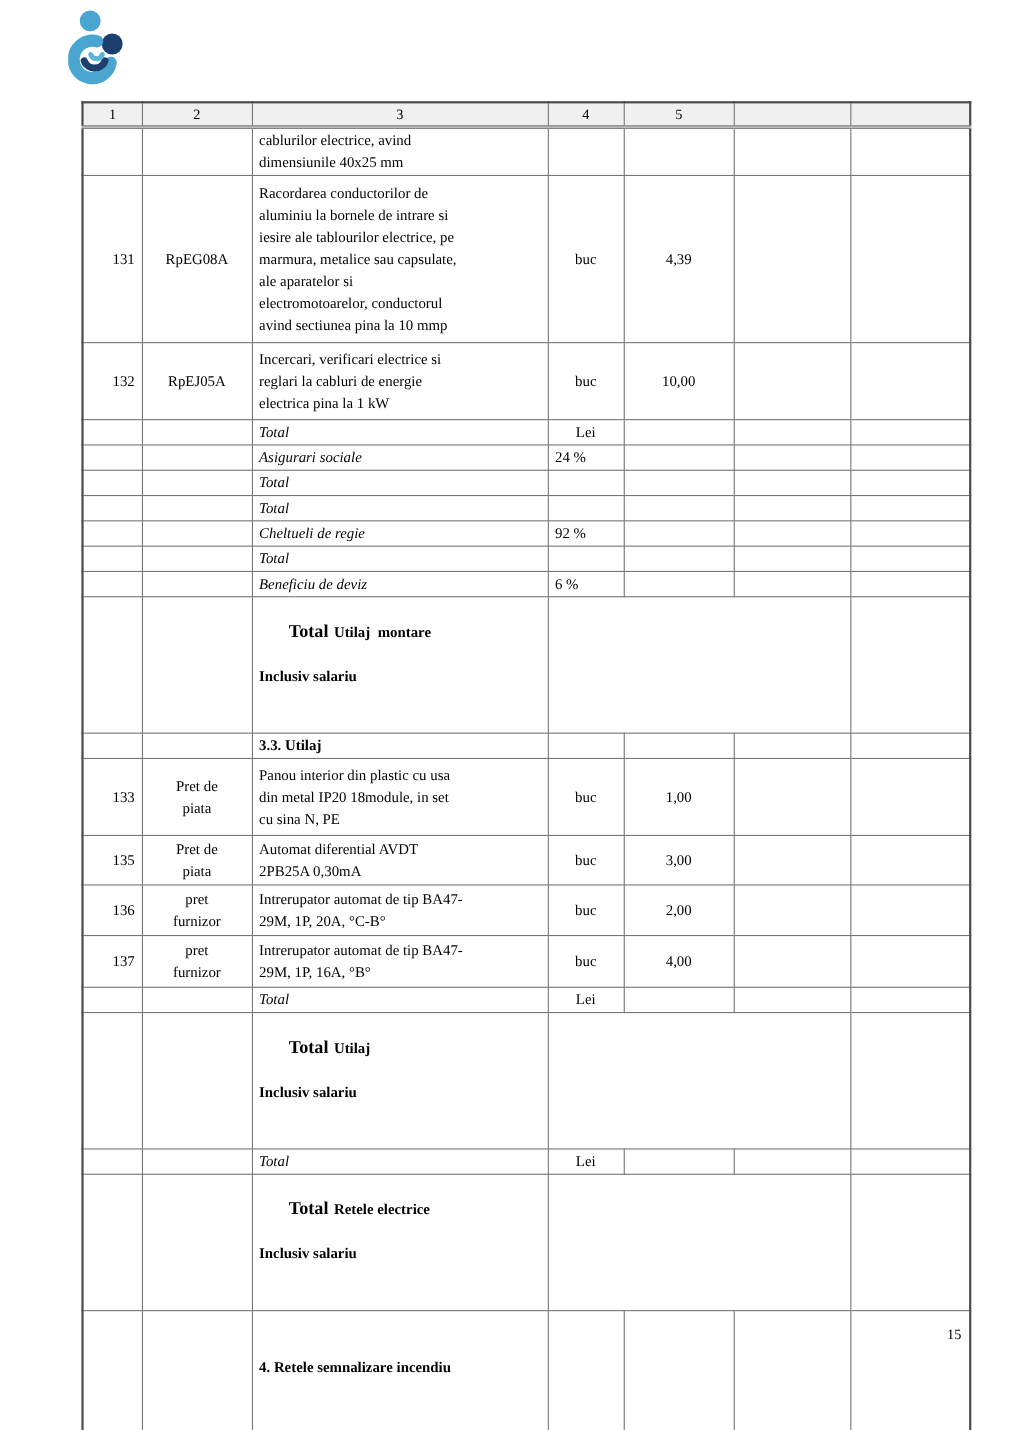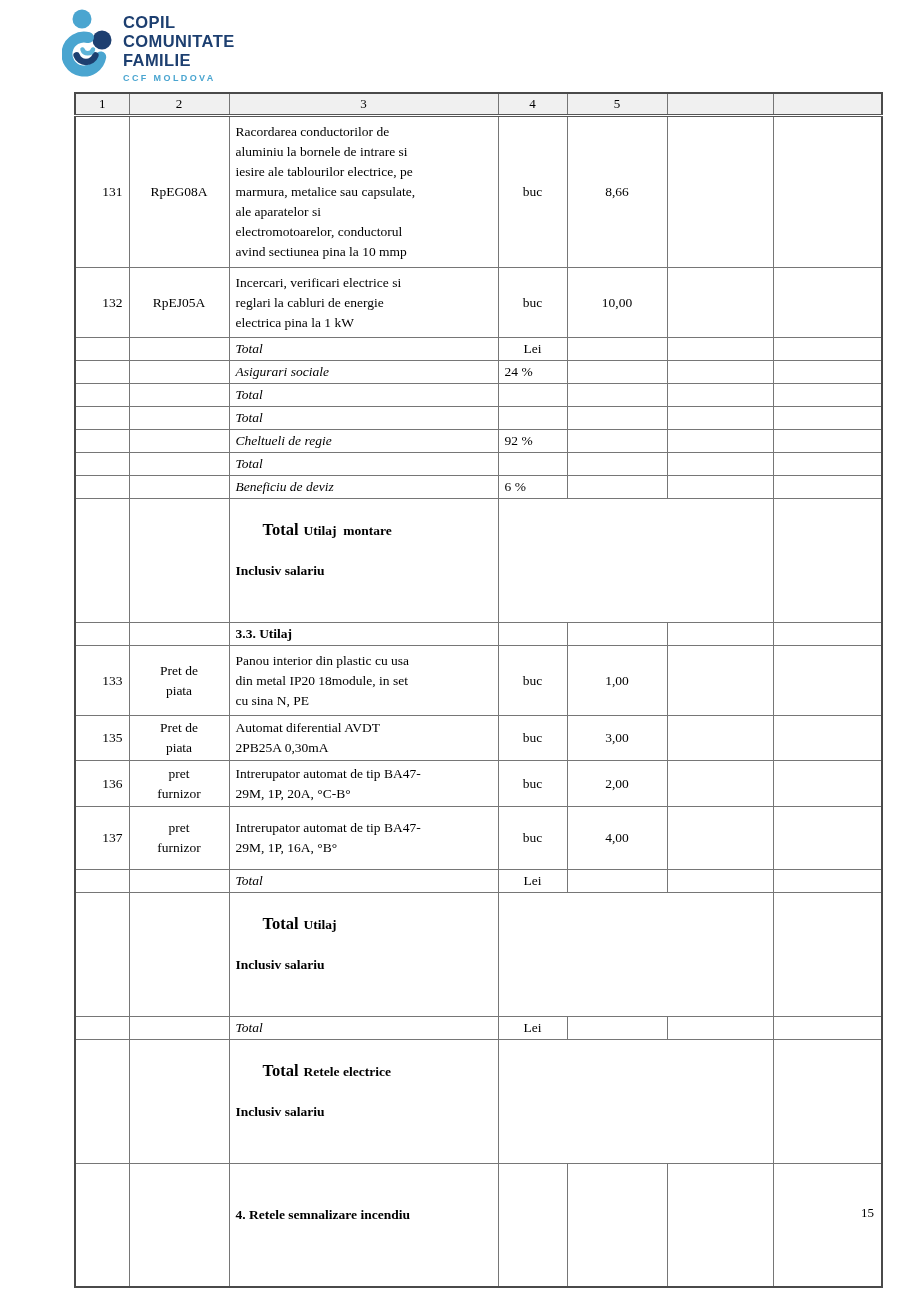--- a/index.html
+++ b/index.html
@@ -39,26 +39,20 @@
 <div class="doc">
 
   <div class="logo">
     <svg width="52" height="70" viewBox="0 0 52 70">
       <circle cx="20" cy="11" r="9.5" fill="#4aa5d0"></circle>
       <circle cx="40" cy="32" r="9.5" fill="#1d3f70"></circle>
       <path d="M 26.4 29.6 A 17 17 0 1 0 38.7 49" fill="none" stroke="#4aa5d0" stroke-width="11" stroke-linecap="round"></path>
       <path d="M 14.6 47.4 A 10 10 0 0 0 33.4 47.4" fill="none" stroke="#1d3f70" stroke-width="6.5" stroke-linecap="round"></path>
       <path d="M 20.5 41.5 A 5.5 5.5 0 0 0 31 41.5" fill="none" stroke="#5db4d8" stroke-width="4.5" stroke-linecap="round"></path>
     </svg>
-    <div class="lt-block">
-      <div class="lt">COPIL</div>
-      <div class="lt">COMUNITATE</div>
-      <div class="lt">FAMILIE</div>
-      <div class="lsub">CCF MOLDOVA</div>
-    </div>
   </div>
 
   <table class="grid">
     <colgroup>
       <col style="width:54px">
         <col style="width:100px">
         <col style="width:269px">
       <col style="width:69px">
         <col style="width:100px">
         <col style="width:106px">
@@ -68,33 +62,43 @@
     <tr class="hdr">
       <td>1</td>
       <td>2</td>
       <td>3</td>
       <td>4</td>
       <td>5</td>
       <td></td>
       <td></td>
     </tr>
 
+    <tr style="height:42px">
+      <td class="e"></td>
+      <td class="e"></td>
+      <td class="d vt">cablurilor electrice, avind
+dimensiunile 40x25 mm</td>
+      <td class="e"></td>
+      <td class="e"></td>
+      <td class="e"></td>
+      <td class="e"></td>
+    </tr>
 
     <tr style="height:152px">
       <td class="n">131</td>
       <td class="c">RpEG08A</td>
       <td class="d">Racordarea conductorilor de
 aluminiu la bornele de intrare si
 iesire ale tablourilor electrice, pe
 marmura, metalice sau capsulate,
 ale aparatelor si
 electromotoarelor, conductorul
 avind sectiunea pina la 10 mmp</td>
       <td class="u">buc</td>
-      <td class="q">8,66</td>
+      <td class="q">4,39</td>
       <td class="e"></td>
       <td class="e"></td>
     </tr>
 
     <tr style="height:70px">
       <td class="n">132</td>
       <td class="c">RpEJ05A</td>
       <td class="d">Incercari, verificari electrice si
 reglari la cabluri de energie
 electrica pina la 1 kW</td>
@@ -227,21 +231,21 @@
       <td class="c">pret
 furnizor</td>
       <td class="d">Intrerupator automat de tip BA47-
 29M, 1P, 20A, °C-B°</td>
       <td class="u">buc</td>
       <td class="q">2,00</td>
       <td class="e"></td>
       <td class="e"></td>
     </tr>
 
-    <tr style="height:63px">
+    <tr style="height:47px">
       <td class="n">137</td>
       <td class="c">pret
 furnizor</td>
       <td class="d">Intrerupator automat de tip BA47-
 29M, 1P, 16A, °B°</td>
       <td class="u">buc</td>
       <td class="q">4,00</td>
       <td class="e"></td>
       <td class="e"></td>
     </tr>

